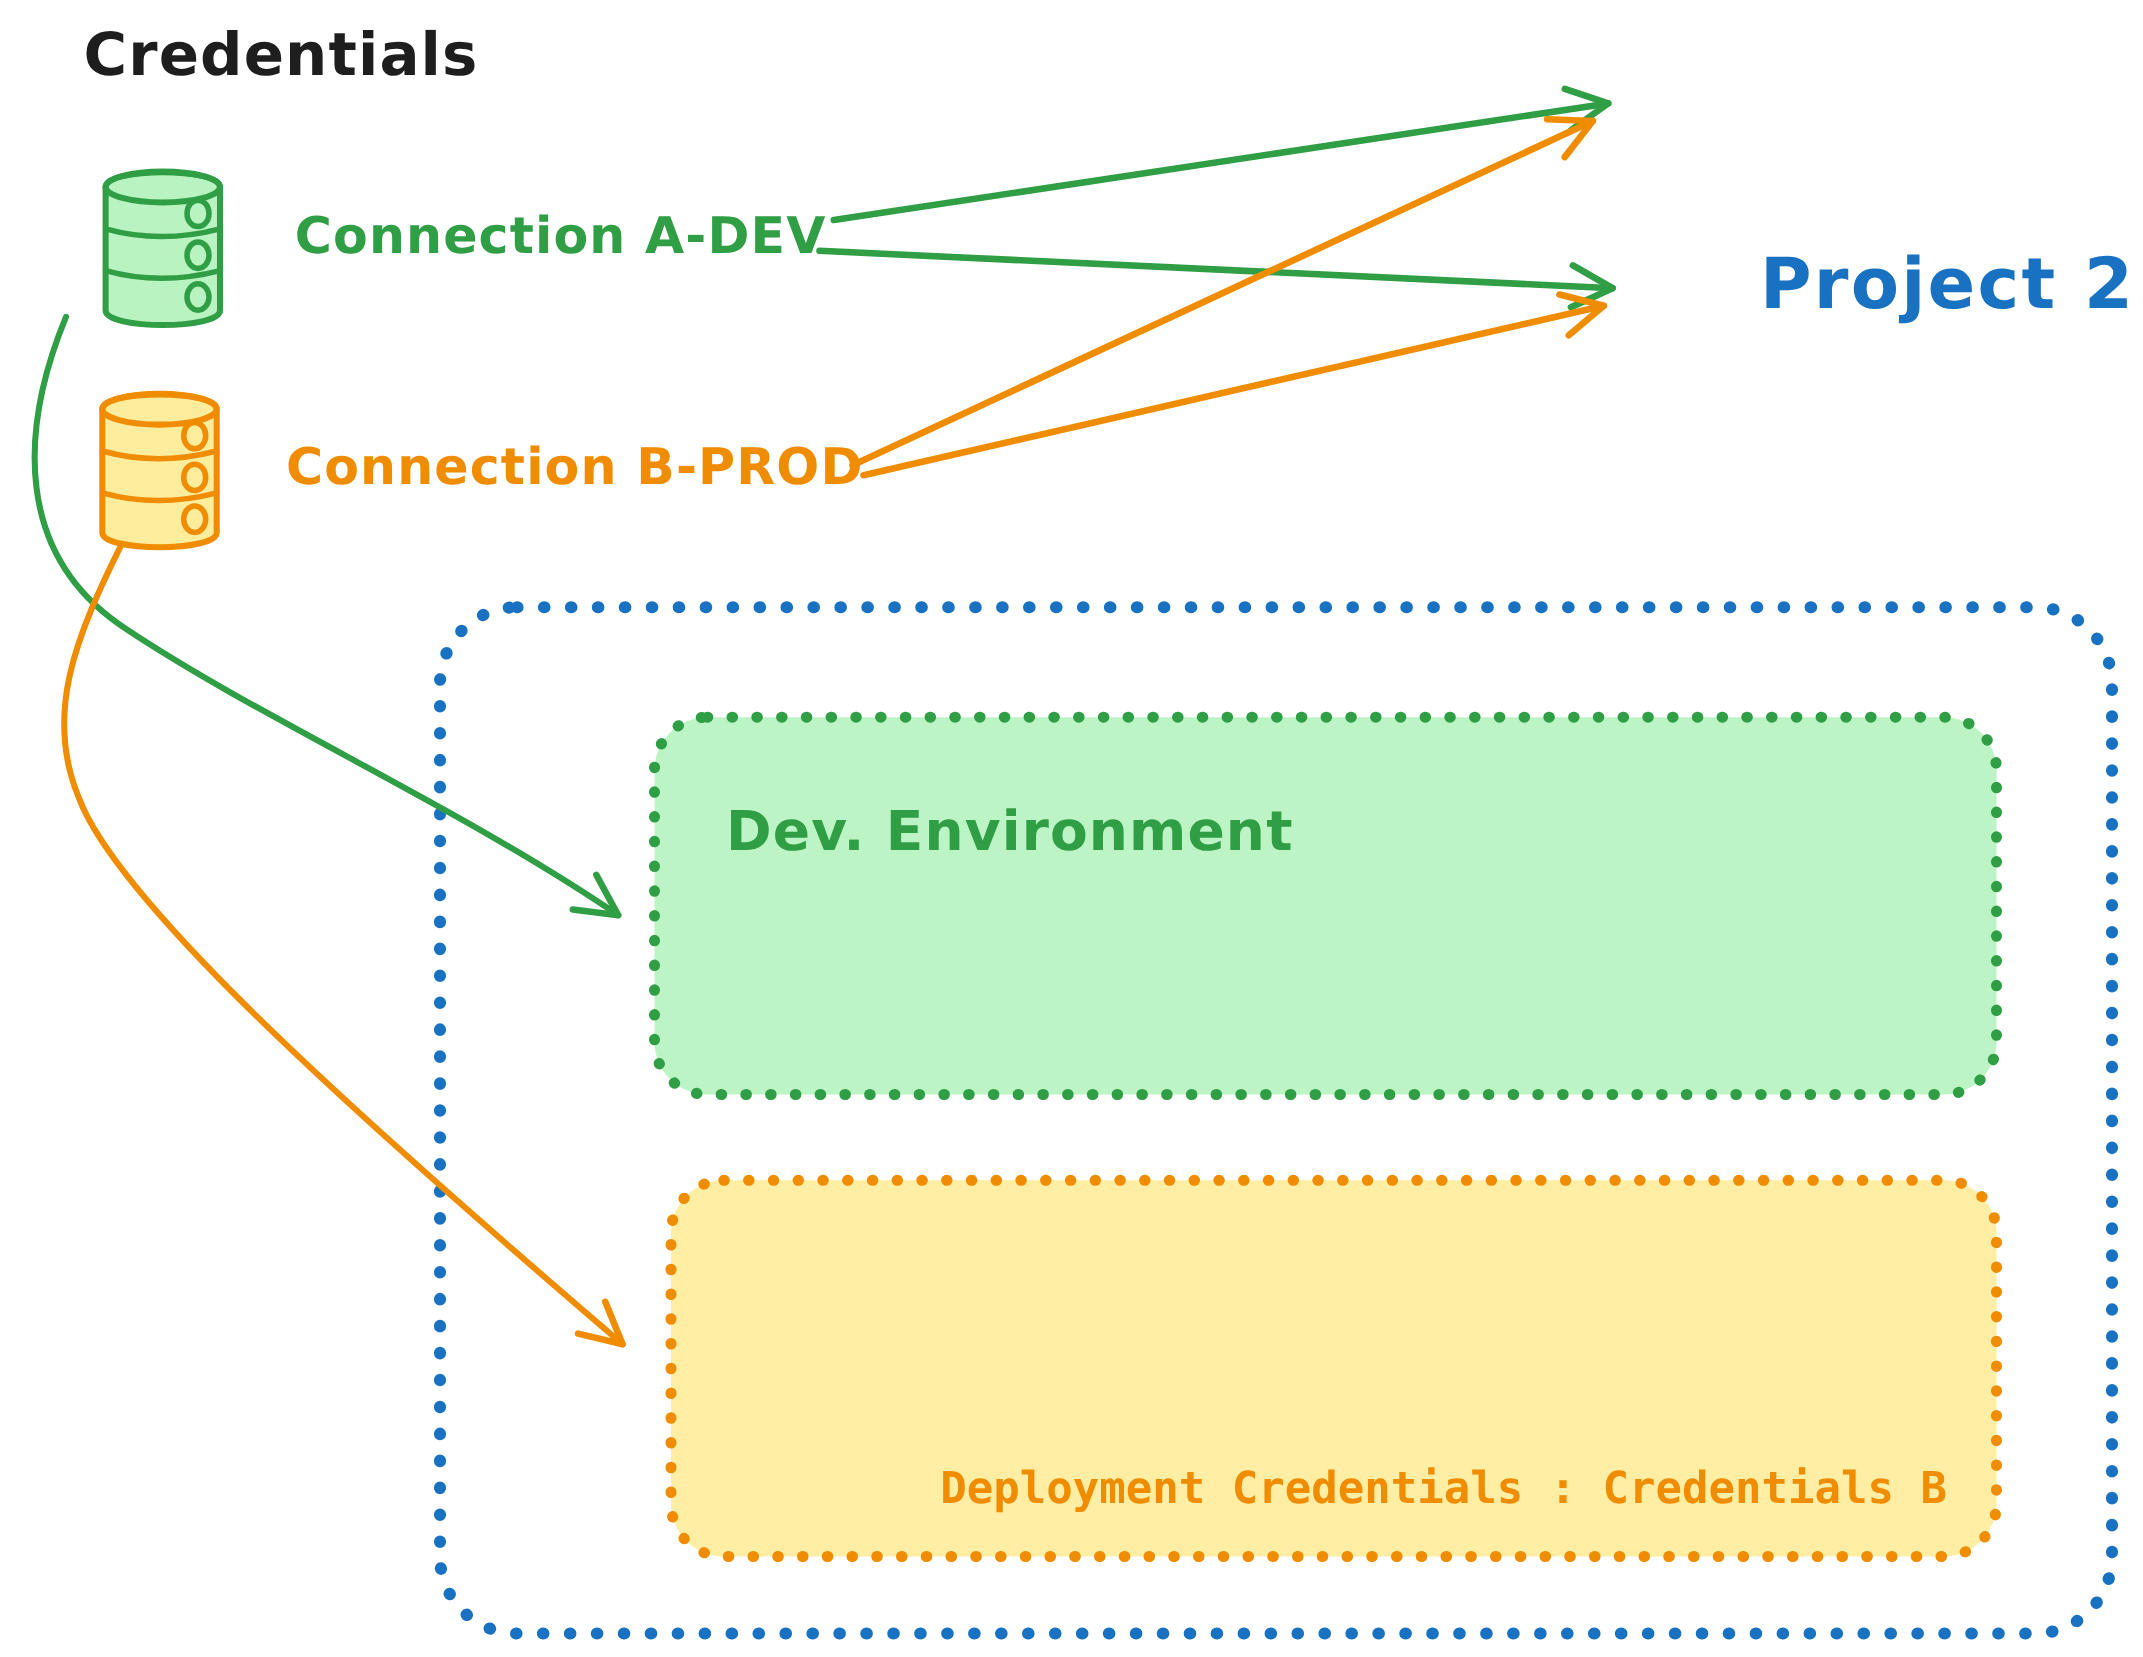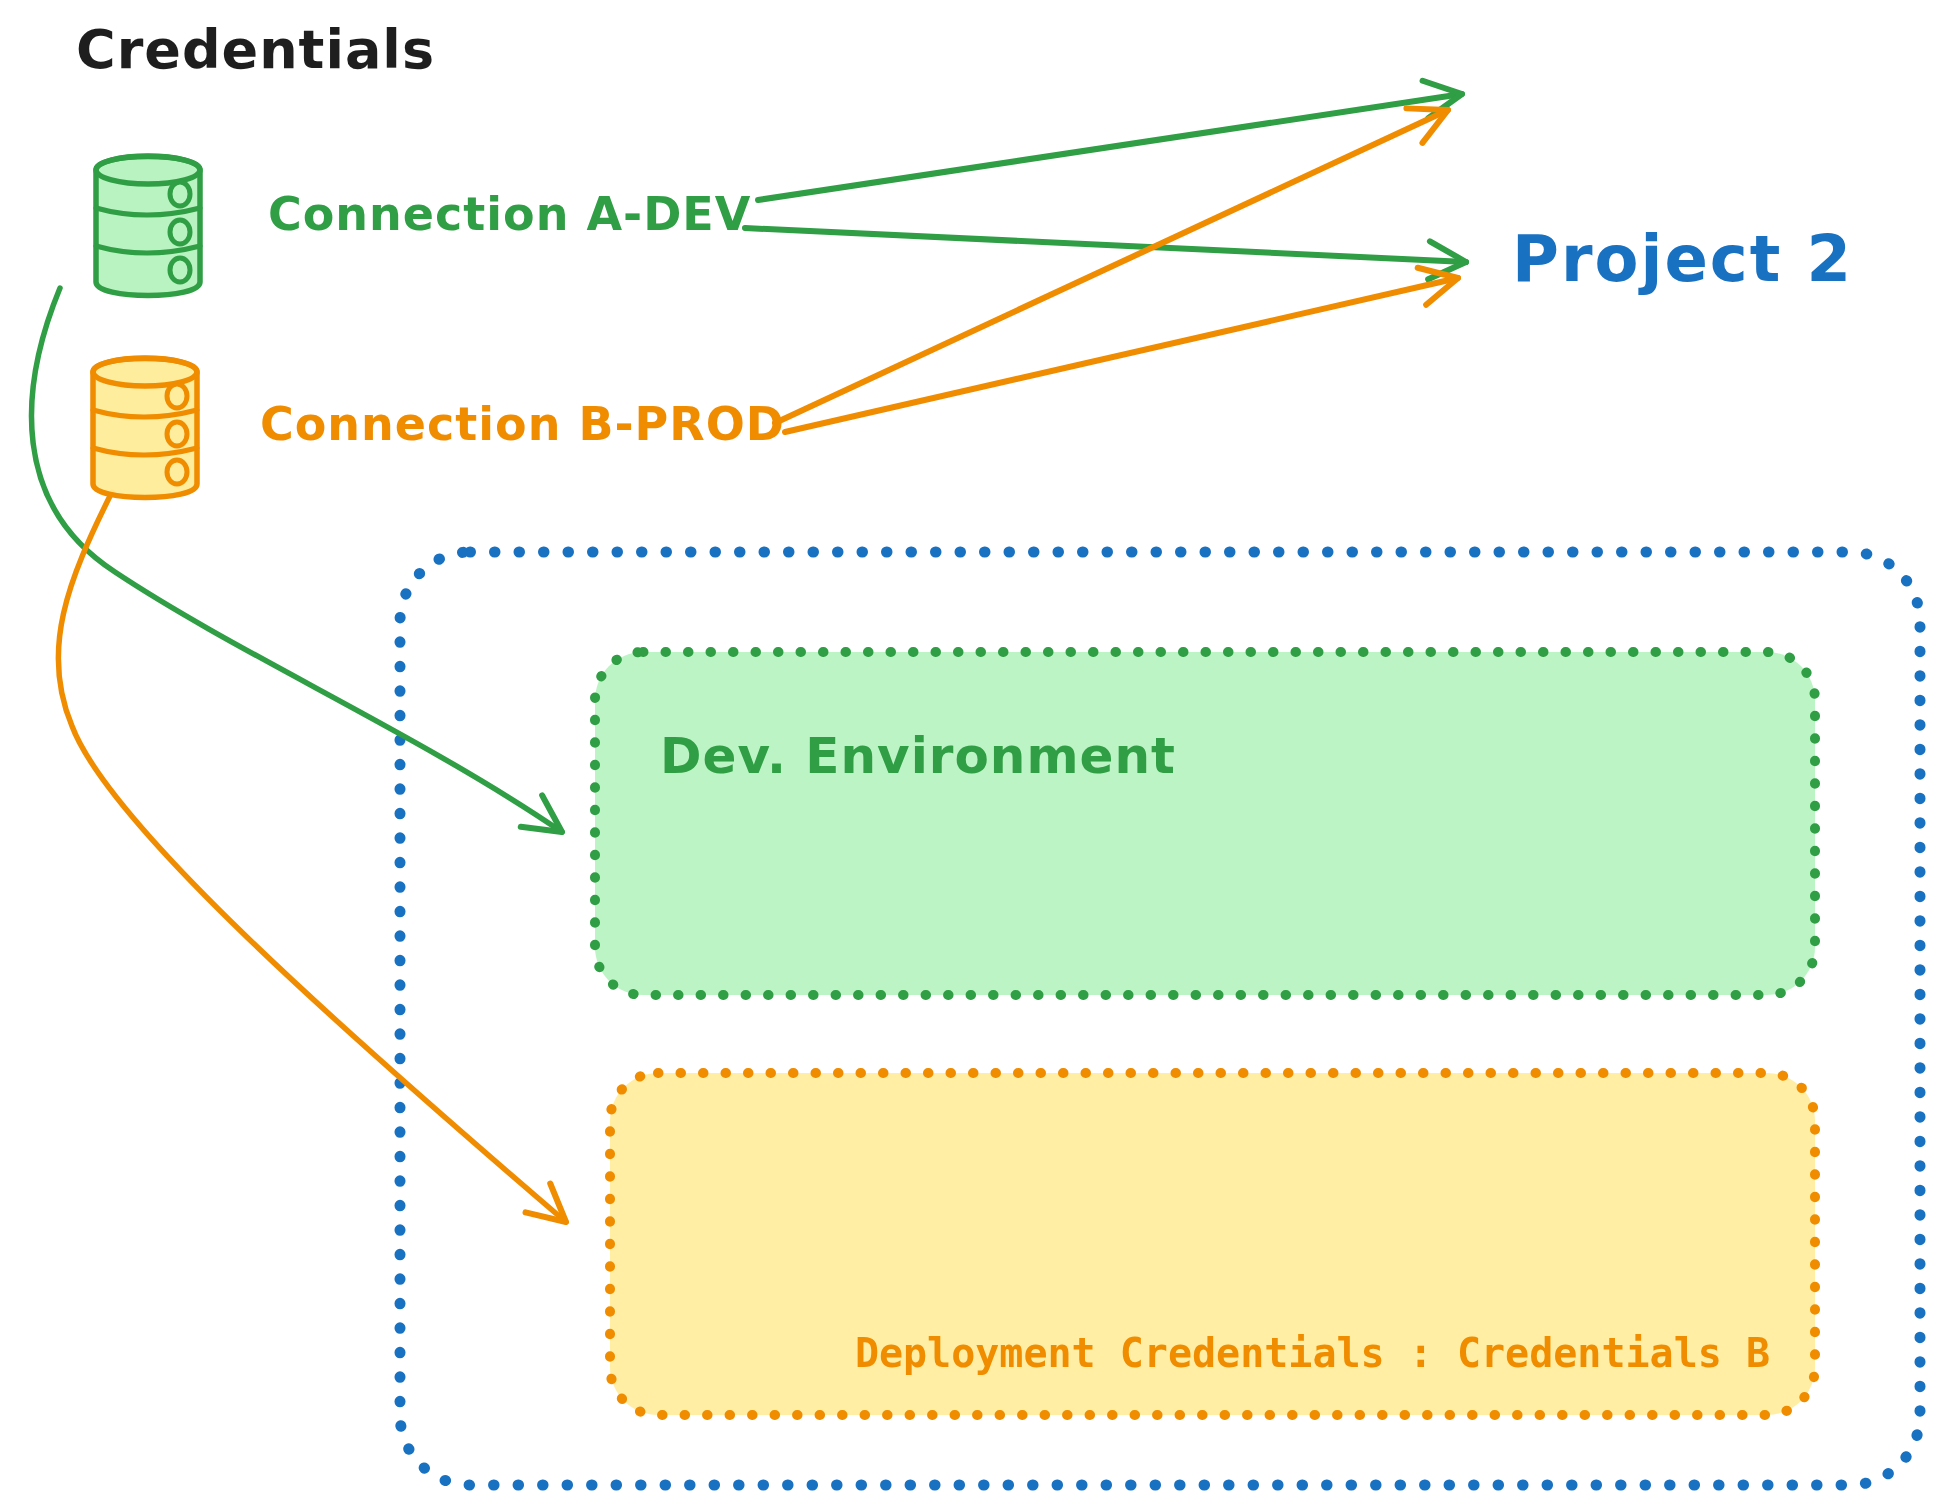--- a/index.html
+++ b/index.html
@@ -19,21 +19,21 @@
     font-family:"DejaVu Sans", sans-serif;
   }
   .canvas svg.shapes{position:absolute;left:0;top:0;}
   .label{position:absolute;white-space:nowrap;line-height:1.05;}
   .title{left:76px;top:22px;font-size:54px;font-weight:700;color:var(--ink);letter-spacing:1px;}
   .conn-label{font-size:46px;font-weight:700;letter-spacing:1px;margin-left:42px;}
   .conn-a{left:226px;top:190px;color:var(--green);}
   .conn-b{left:218px;top:400px;color:var(--orange);}
   .project{font-size:64px;font-weight:700;color:var(--blue);letter-spacing:2px;}
   .p3{left:1507px;top:44px;}
-  .p2{left:1512px;top:226px;}
+  .p2{left:1600px;top:226px;}
   .p1{left:1522px;top:428px;}
   .env-title{font-size:50px;font-weight:700;letter-spacing:1px;}
   .dev-title{left:660px;top:730px;color:var(--green);}
   .prod-title{left:648px;top:1102px;color:var(--orange);}
   .cred{
     font-family:"DejaVu Sans Mono", monospace;
     font-size:40px;font-weight:700;text-align:right;letter-spacing:0px;
   }
   .cred-a{left:600px;width:1165px;top:912px;color:var(--green);}
   .cred-b{left:615px;width:1155px;top:1332px;color:var(--orange);}

